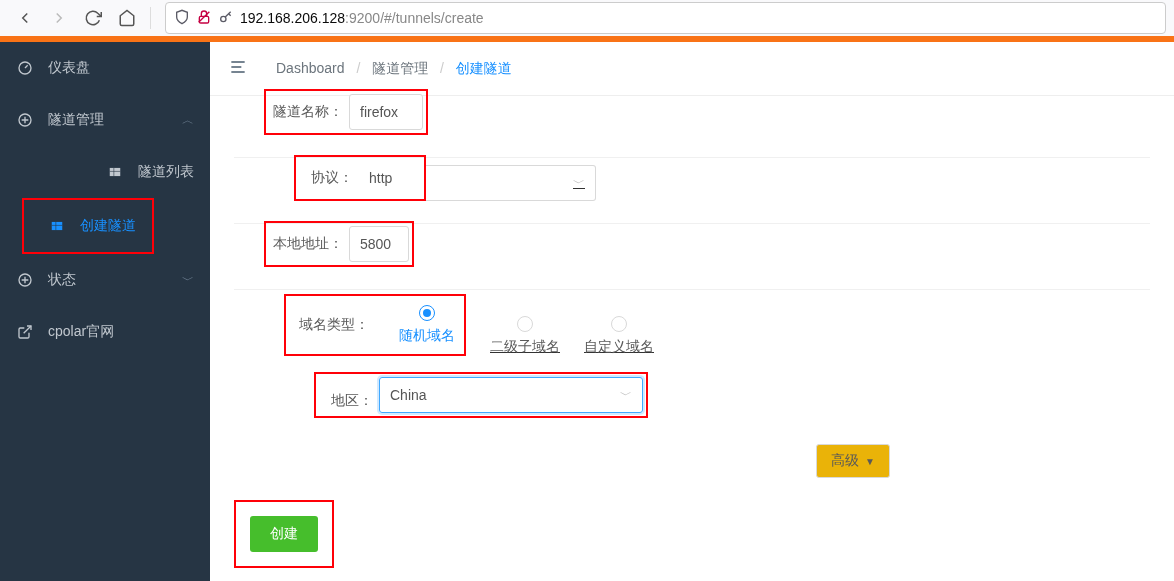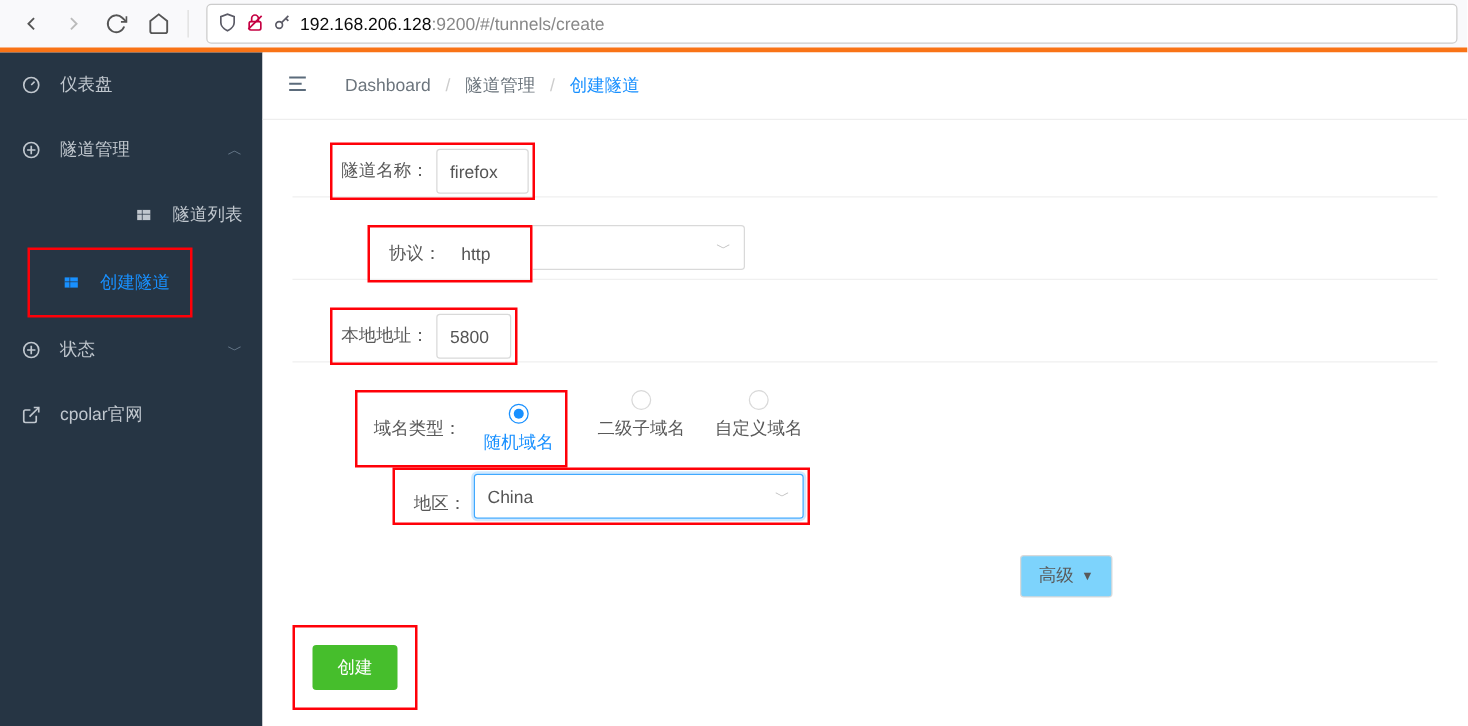--- a/index.html
+++ b/index.html
@@ -2,21 +2,21 @@
 <html><head>
   <meta charset="utf-8">
   <style>
     * { margin: 0; padding: 0; box-sizing: border-box; font-family: -apple-system, BlinkMacSystemFont, "Segoe UI", "PingFang SC", "Microsoft YaHei", sans-serif; }
     body { background: #fff; font-size: 14px; color: #333; }
 
     
     .browser-toolbar {
       height: 42px;
       background: #f9f9fb;
-      border-bottom: 4px solid #f97316;
+      border-bottom: 6px solid #f97316;
       display: flex;
       align-items: center;
       padding: 0 8px;
     }
     .toolbar-btn {
       width: 34px; height: 34px;
       display: flex; align-items: center; justify-content: center;
       color: #555;
       cursor: pointer;
       border-radius: 4px;
@@ -70,25 +70,26 @@
       padding: 0 18px;
       border-bottom: 1px solid #eee;
     }
     .burger-btn { width: 24px; height: 24px; margin-right: 24px; color: #5b6b7b; cursor: pointer; }
     .breadcrumb { font-size: 14px; color: #6c757d; }
     .breadcrumb .sep { margin: 0 8px; color: #ccc; }
     .breadcrumb .active { color: #1890ff; }
 
     .form-area { padding: 18px 24px; }
     .form-row {
-      display: flex; align-items: flex-start;
+      display: flex; align-items: flex-end;
       height: 44px;
       margin-bottom: 22px;
       border-bottom: 1px solid #f0f0f0;
       padding-bottom: 22px;
+      text-decoration: underline;
     }
     .form-row.no-border { border-bottom: none; padding-bottom: 0; }
     .form-label { width: 100px; text-align: right; color: #595959; font-size: 14px; padding-right: 6px; }
     .form-input {
       height: 36px; width: 240px;
       padding: 0 10px;
       border: 1px solid #d9d9d9;
       border-radius: 3px;
       font-size: 14px;
       color: #555;
@@ -119,21 +120,21 @@
       left: 3px; top: 3px; width: 8px; height: 8px;
       background: #1890ff; border-radius: 50%;
     }
     .radio.checked { color: #1890ff; }
 
     .advance-row { display: flex; justify-content: flex-end; padding-right: 260px; margin-bottom: 22px; }
     .advance-btn {
       height: 34px; padding: 0 14px;
       border: 1px solid #d9d9d9; border-radius: 3px;
       display: flex; align-items: center; gap: 6px;
-      cursor: pointer; color: #595959; background: #7dd3fc;
+      cursor: pointer; color: #595959; background: #eab308;
     }
 
     .submit-btn {
       height: 36px; padding: 0 20px;
       background: #46be2c; color: #fff;
       border: none; border-radius: 3px;
       font-size: 14px; cursor: pointer;
       display: inline-flex; align-items: center;
     }
     .submit-wrap { display: inline-block; padding: 14px; }
@@ -310,21 +311,21 @@
             <span class="form-label" style="width:80px;">本地地址：</span>
             <input class="form-input" style="width: 60px;" value="5800">
           </div>
         </div>
       </div>
 
       
       <div class="form-row no-border" style="margin-bottom:18px;">
         <div style="width:50px;"></div>
         <div class="hl-box">
-          <div class="label-input-box" style="gap:12px; padding:6px 6px;">
+          <div class="label-input-box" style="gap:24px; padding:6px 6px;">
             <span class="form-label" style="width:80px;">域名类型：</span>
             <div class="radio checked">
               <span class="circle"></span>
               <span>随机域名</span>
             </div>
           </div>
         </div>
         <div class="radio" style="margin-left:24px;">
           <span class="circle"></span>
           <span>二级子域名</span>

